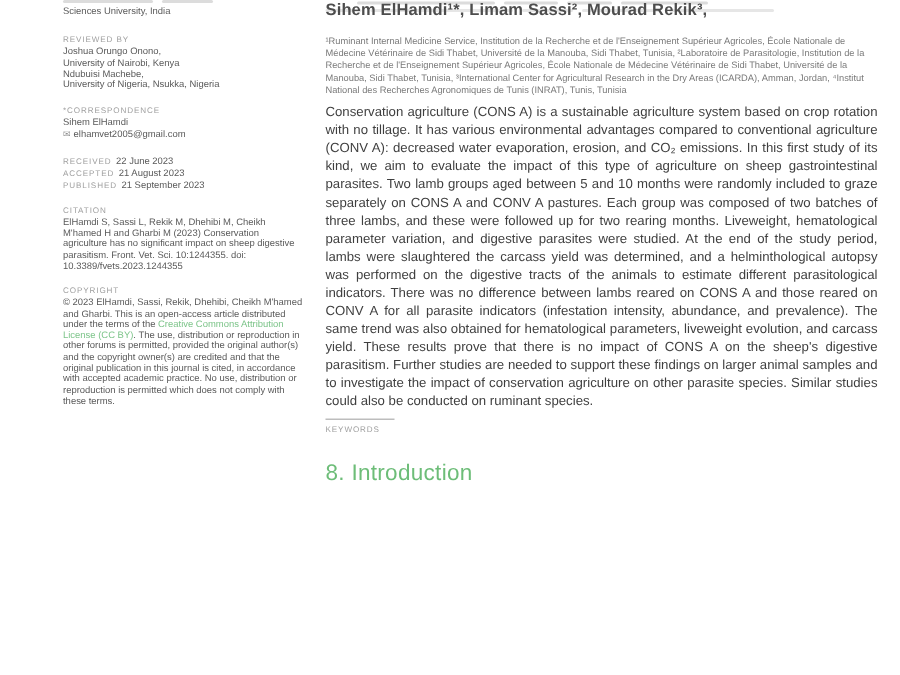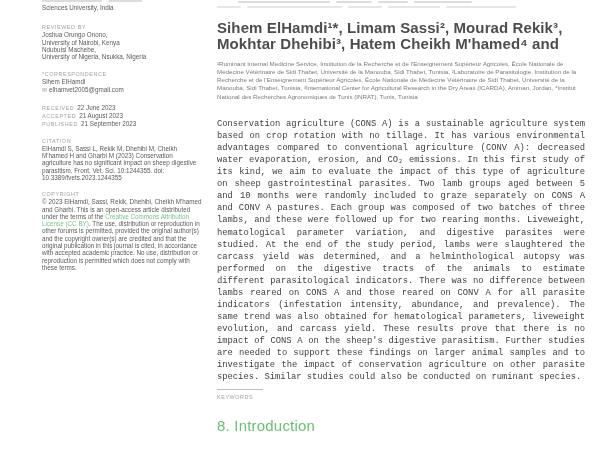--- a/index.html
+++ b/index.html
@@ -15,25 +15,25 @@
   .sb-text{font-size:6.3px;color:#5a5a5a;line-height:7.3px;}
   .sb-block{margin-bottom:9px;}
   .date-line{font-size:6.3px;line-height:8px;color:#5a5a5a;}
   .date-line .sb-label{display:inline;font-size:5.4px;margin-right:3px;}
   .green-link{color:#7cc489;text-decoration:none;cursor:pointer;}
   .email-row{font-size:6.3px;color:#5a5a5a;line-height:8px;cursor:pointer;}
   .envelope{color:#8c8c8c;font-size:6px;margin-right:2px;}
 
   
   #main{position:absolute;left:217px;top:0;width:368px;}
-  .authors{font-size:15px;font-weight:600;color:#4d4d4d;line-height:15.8px;
-           letter-spacing:.1px;margin-top:20px;}
+  .authors{font-size:11px;font-weight:600;color:#4d4d4d;line-height:15.8px;
+           letter-spacing:.1px;margin-top:0;}
   .affils{font-size:6.2px;color:#7a7a7a;line-height:8.3px;margin-top:8px;text-align:left;}
   .abstract{font-size:8.8px;color:#3f3f3f;line-height:12.05px;text-align:justify;
-            margin-top:17px;font-family:Liberation Mono, monospace;}
+            margin-top:3px;}
   .kw-rule{width:46px;height:1px;background:#bdbdbd;margin-top:6px;}
   .kw-label{font-size:5.4px;letter-spacing:.6px;color:#a0a0a0;text-transform:uppercase;
             margin-top:4px;}
   .keywords{font-size:7.8px;color:#4a4a4a;line-height:10px;margin-top:4px;}
   .section-heading{font-size:15px;color:#6dbd78;font-weight:500;margin-top:17px;
                    letter-spacing:.2px;}
 </style>
 </head>
 <body>
 
@@ -100,21 +100,20 @@
       <div class="sb-label">COPYRIGHT</div>
       <div class="sb-text"><span>© 2023 ElHamdi, Sassi, Rekik, Dhehibi, Cheikh M'hamed and Gharbi. This is an open-access article distributed under the terms of the </span><span class="green-link">Creative Commons Attribution License (CC BY)</span><span>. The use, distribution or reproduction in other forums is permitted, provided the original author(s) and the copyright owner(s) are credited and that the original publication in this journal is cited, in accordance with accepted academic practice. No use, distribution or reproduction is permitted which does not comply with these terms.</span></div>
     </div>
 
   </div>
 
   <div id="main">
 
     <div class="authors">
       <div>Sihem ElHamdi¹*, Limam Sassi², Mourad Rekik³,</div>
-      <div>Mokhtar Dhehibi³, Hatem Cheikh M'hamed⁴ and</div>
     </div>
 
     <div class="affils">¹Ruminant Internal Medicine Service, Institution de la Recherche et de l'Enseignement Supérieur Agricoles, École Nationale de Médecine Vétérinaire de Sidi Thabet, Université de la Manouba, Sidi Thabet, Tunisia, ²Laboratoire de Parasitologie, Institution de la Recherche et de l'Enseignement Supérieur Agricoles, École Nationale de Médecine Vétérinaire de Sidi Thabet, Université de la Manouba, Sidi Thabet, Tunisia, ³International Center for Agricultural Research in the Dry Areas (ICARDA), Amman, Jordan, ⁴Institut National des Recherches Agronomiques de Tunis (INRAT), Tunis, Tunisia</div>
 
     <div class="abstract">Conservation agriculture (CONS A) is a sustainable agriculture system based on crop rotation with no tillage. It has various environmental advantages compared to conventional agriculture (CONV A): decreased water evaporation, erosion, and CO₂ emissions. In this first study of its kind, we aim to evaluate the impact of this type of agriculture on sheep gastrointestinal parasites. Two lamb groups aged between 5 and 10 months were randomly included to graze separately on CONS A and CONV A pastures. Each group was composed of two batches of three lambs, and these were followed up for two rearing months. Liveweight, hematological parameter variation, and digestive parasites were studied. At the end of the study period, lambs were slaughtered the carcass yield was determined, and a helminthological autopsy was performed on the digestive tracts of the animals to estimate different parasitological indicators. There was no difference between lambs reared on CONS A and those reared on CONV A for all parasite indicators (infestation intensity, abundance, and prevalence). The same trend was also obtained for hematological parameters, liveweight evolution, and carcass yield. These results prove that there is no impact of CONS A on the sheep's digestive parasitism. Further studies are needed to support these findings on larger animal samples and to investigate the impact of conservation agriculture on other parasite species. Similar studies could also be conducted on ruminant species.</div>
 
     <div class="kw-rule"></div>
     <div class="kw-label">KEYWORDS</div>
 
     <div class="section-heading">8. Introduction</div>

